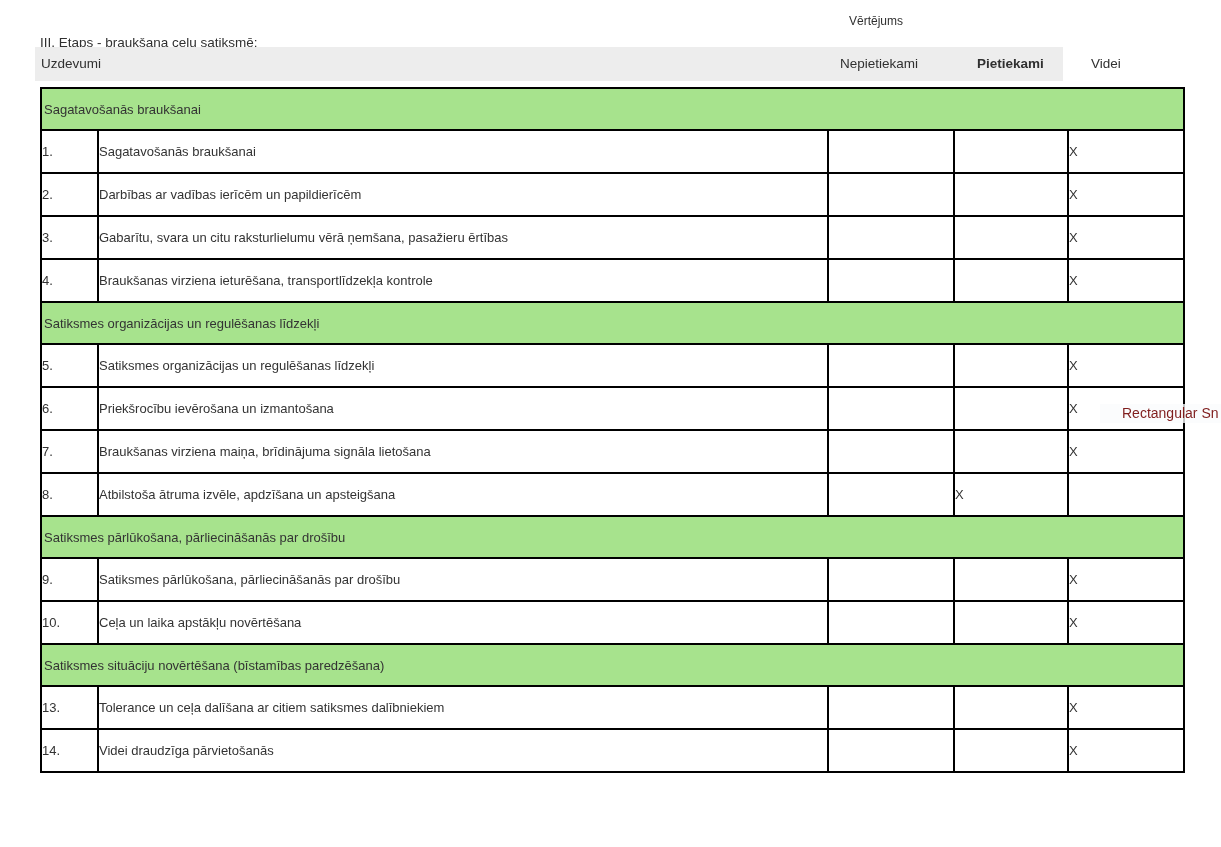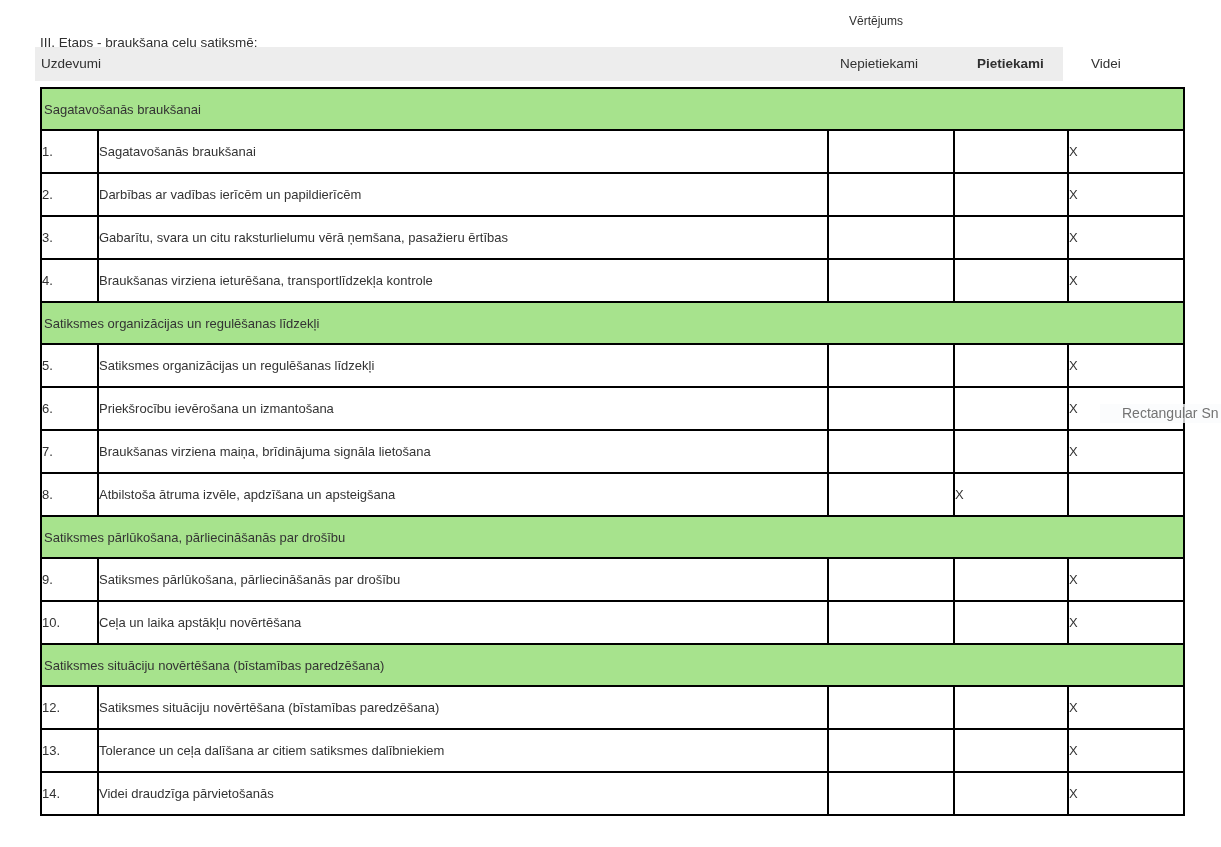--- a/index.html
+++ b/index.html
@@ -83,21 +83,21 @@
 
   .snip-tooltip {
     position: absolute;
     left: 1100px;
     top: 404px;
     width: 121px;
     height: 19px;
     box-sizing: border-box;
     padding-left: 22px;
     background: rgba(250, 251, 253, 0.78);
-    color: #737373;
+    color: #7f1d1d;
     font-size: 14px;
     line-height: 19px;
     white-space: nowrap;
     z-index: 3;
   }
 </style>
 </head>
 <body>
 
 <div class="page-title">III. Etaps - braukšana ceļu satiksmē:</div>
@@ -199,27 +199,20 @@
       <td class="cell-task">Ceļa un laika apstākļu novērtēšana</td>
       <td class="cell-mark"></td>
       <td class="cell-mark"></td>
       <td class="cell-mark">X</td>
     </tr>
 
     <tr class="section-row">
       <td colspan="5">Satiksmes situāciju novērtēšana (bīstamības paredzēšana)</td>
     </tr>
     <tr class="task-row">
-      <td class="cell-num">12.</td>
-      <td class="cell-task">Satiksmes situāciju novērtēšana (bīstamības paredzēšana)</td>
-      <td class="cell-mark"></td>
-      <td class="cell-mark"></td>
-      <td class="cell-mark">X</td>
-    </tr>
-    <tr class="task-row">
       <td class="cell-num">13.</td>
       <td class="cell-task">Tolerance un ceļa dalīšana ar citiem satiksmes dalībniekiem</td>
       <td class="cell-mark"></td>
       <td class="cell-mark"></td>
       <td class="cell-mark">X</td>
     </tr>
     <tr class="task-row">
       <td class="cell-num">14.</td>
       <td class="cell-task">Videi draudzīga pārvietošanās</td>
       <td class="cell-mark"></td>

